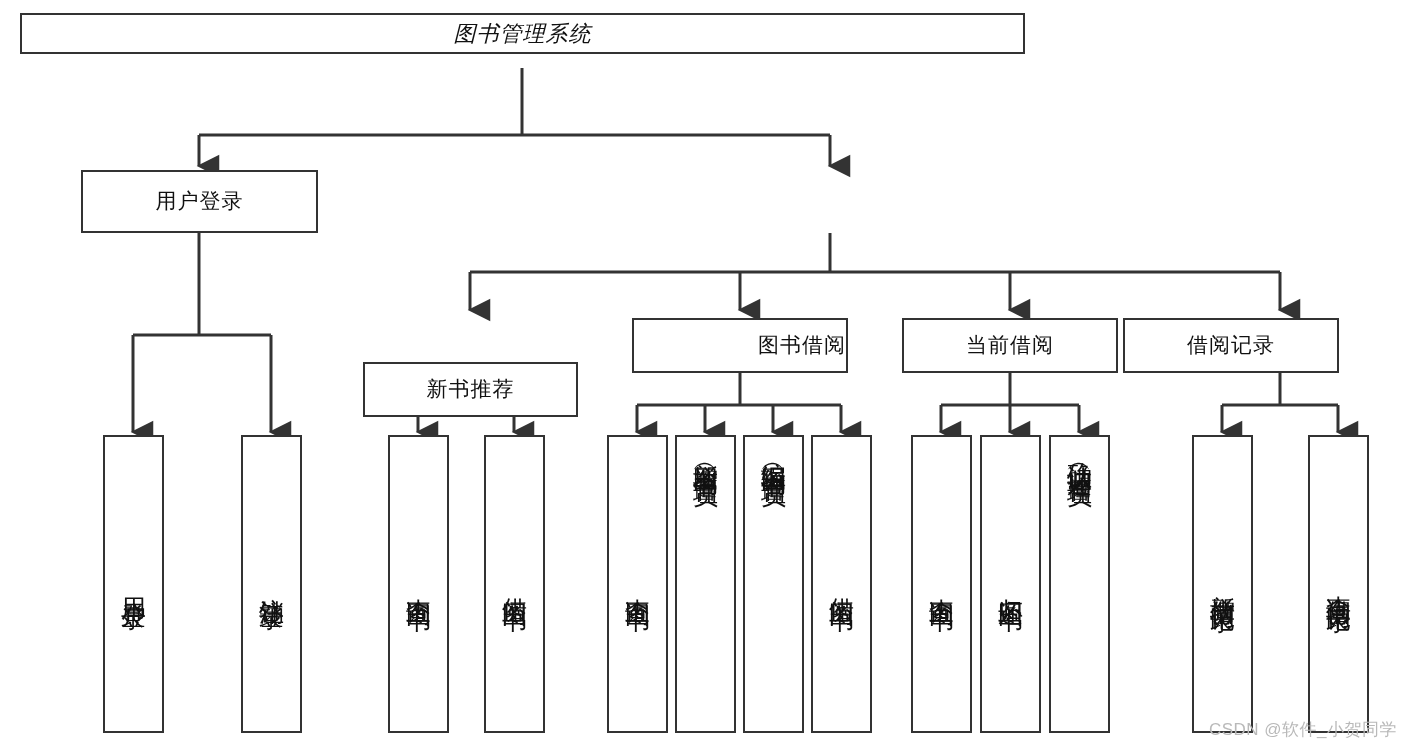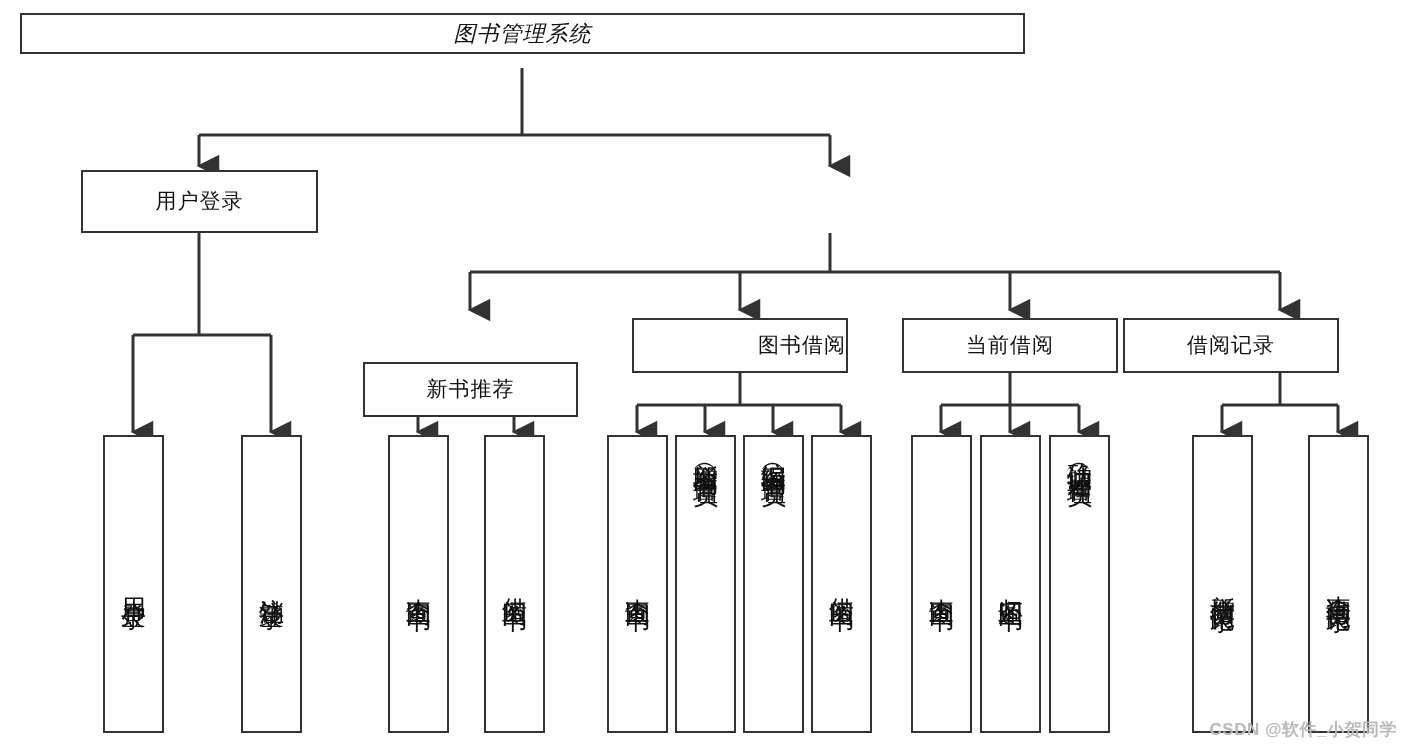--- a/index.html
+++ b/index.html
@@ -70,21 +70,20 @@
   }
   #watermark {
     position: absolute;
     right: 8px;
     bottom: 6px;
     font-size: 17px;
     color: #b9b9b9;
     white-space: nowrap;
     letter-spacing: 0.5px;
     pointer-events: none;
-    font-weight: bold;
   }
 </style>
 </head>
 <body>
 
 <div id="diagram-canvas">
 
   <svg id="diagram-svg" viewBox="0 0 1405 747" xmlns="http://www.w3.org/2000/svg">
     <defs>
       <marker id="arrow" viewBox="0 0 12 12" refX="6" refY="10" markerWidth="9" markerHeight="9" orient="auto-start-reverse">

